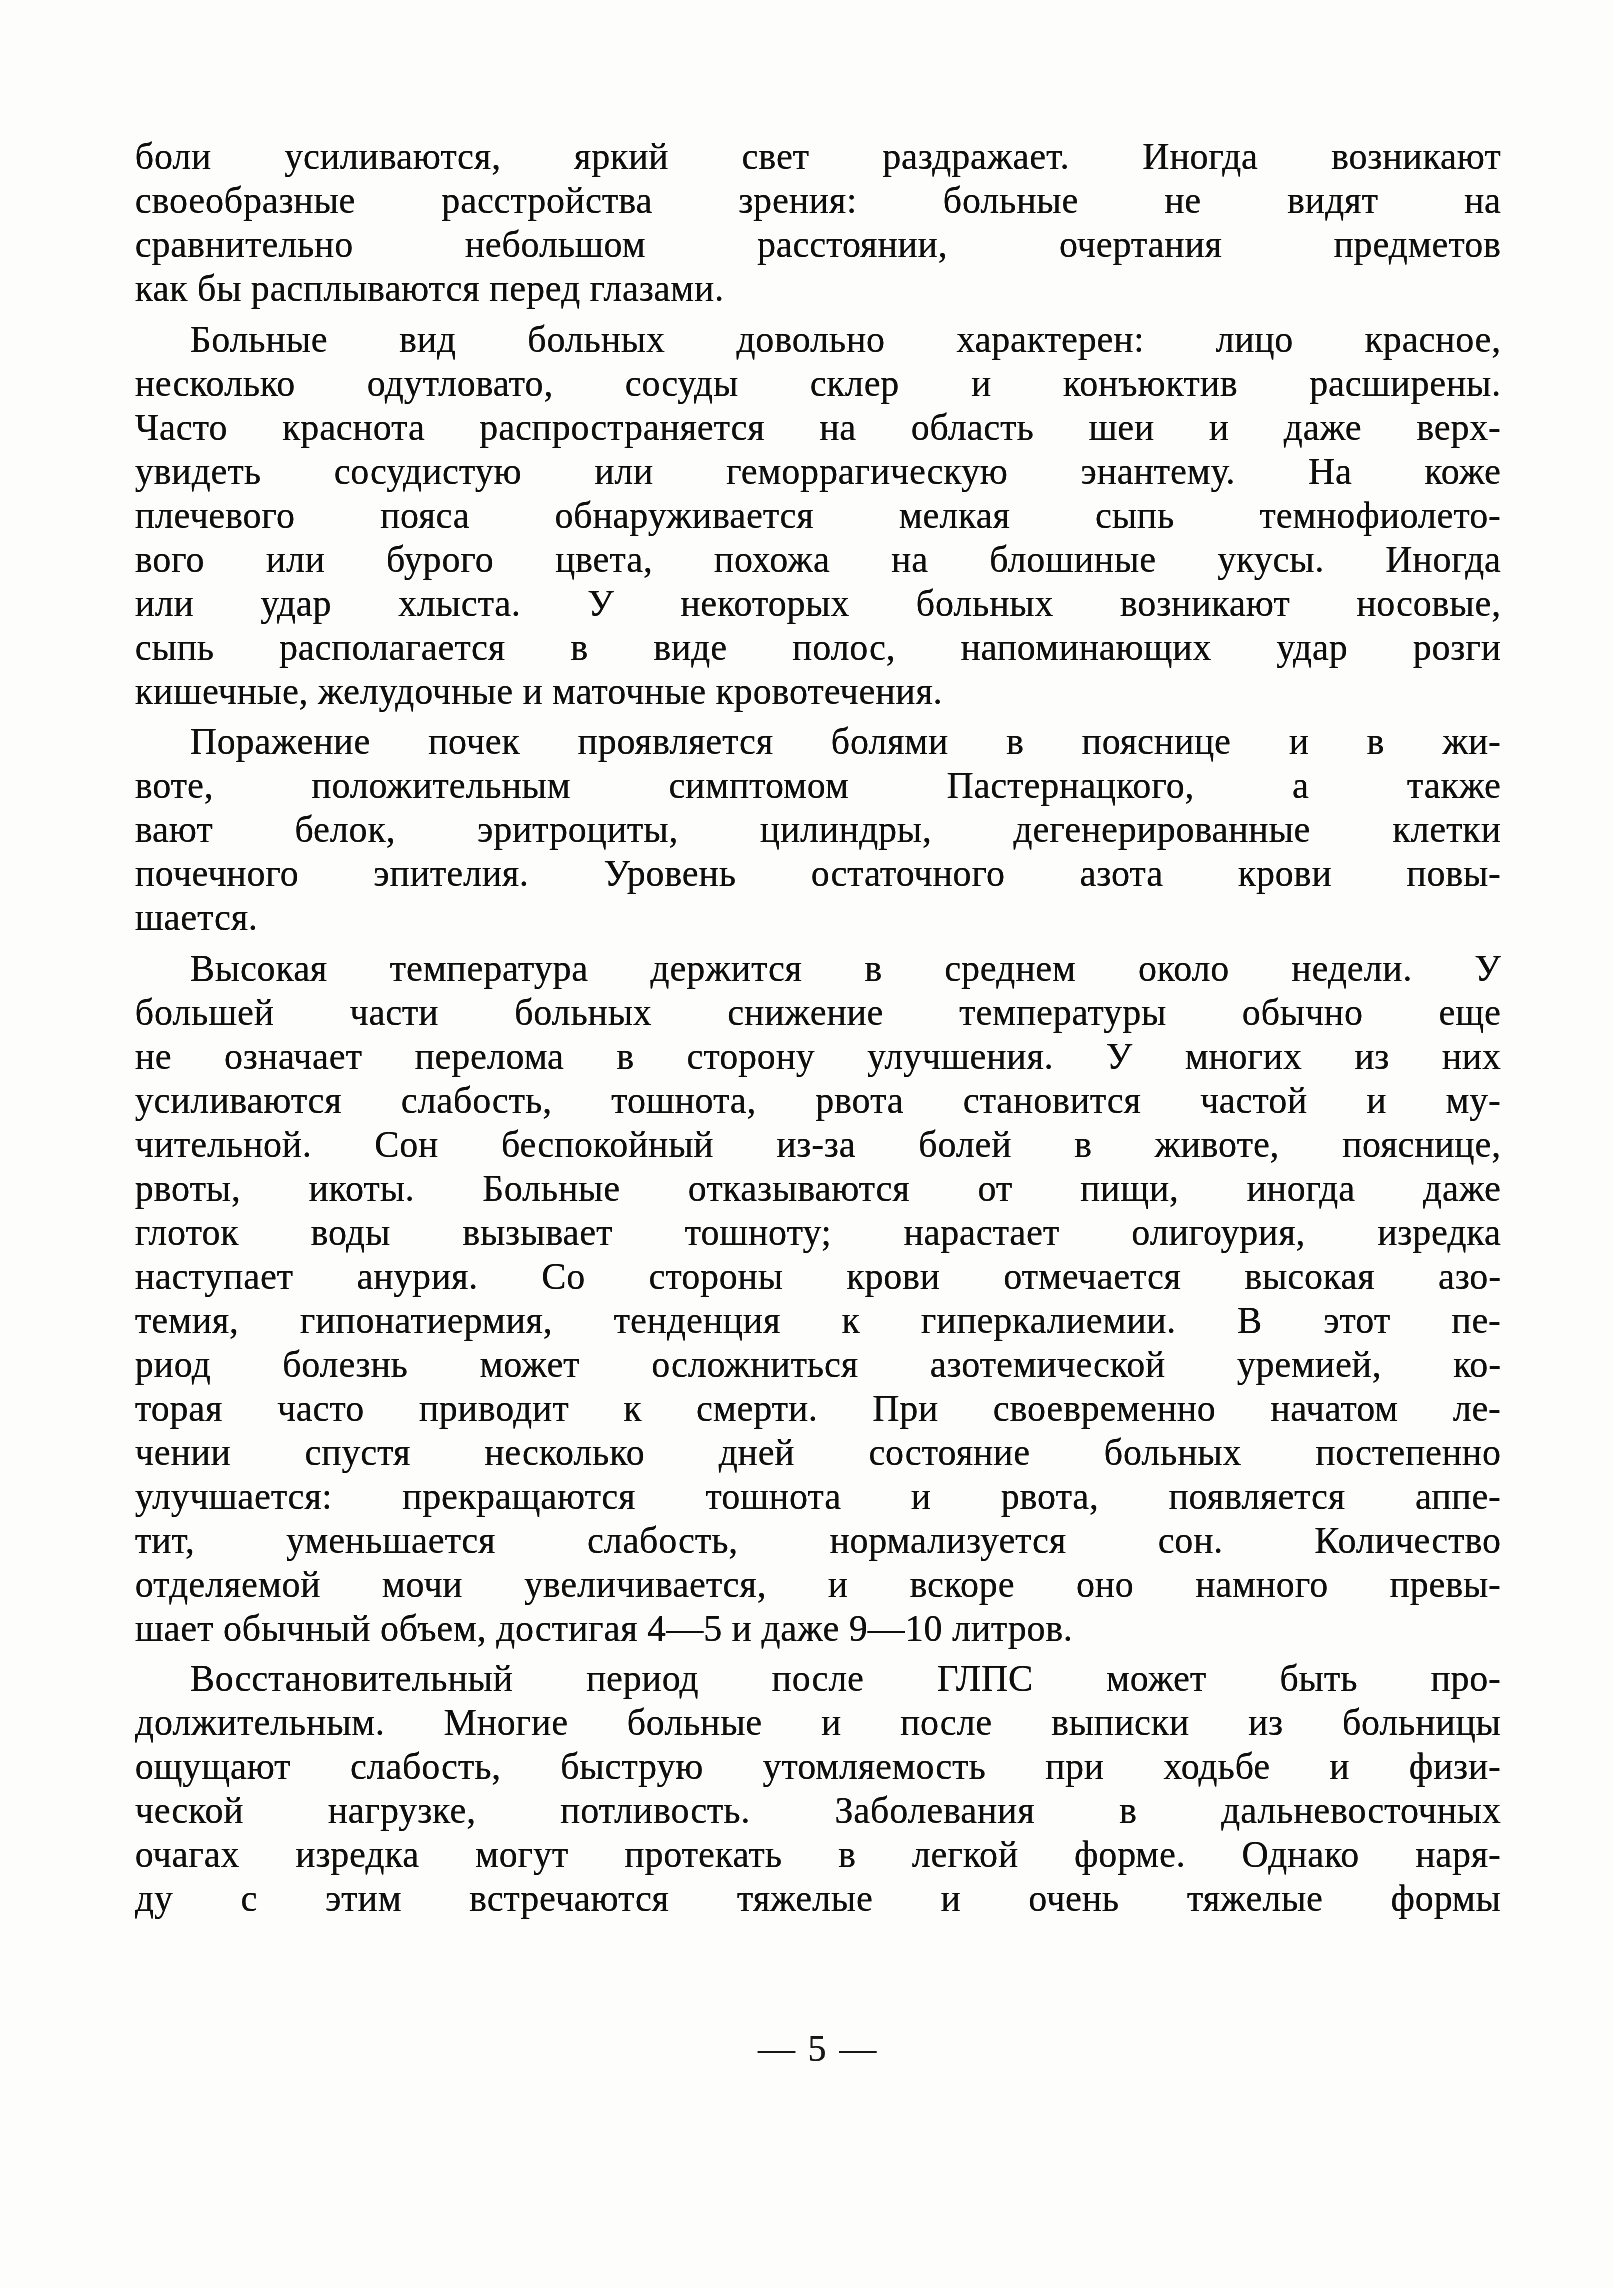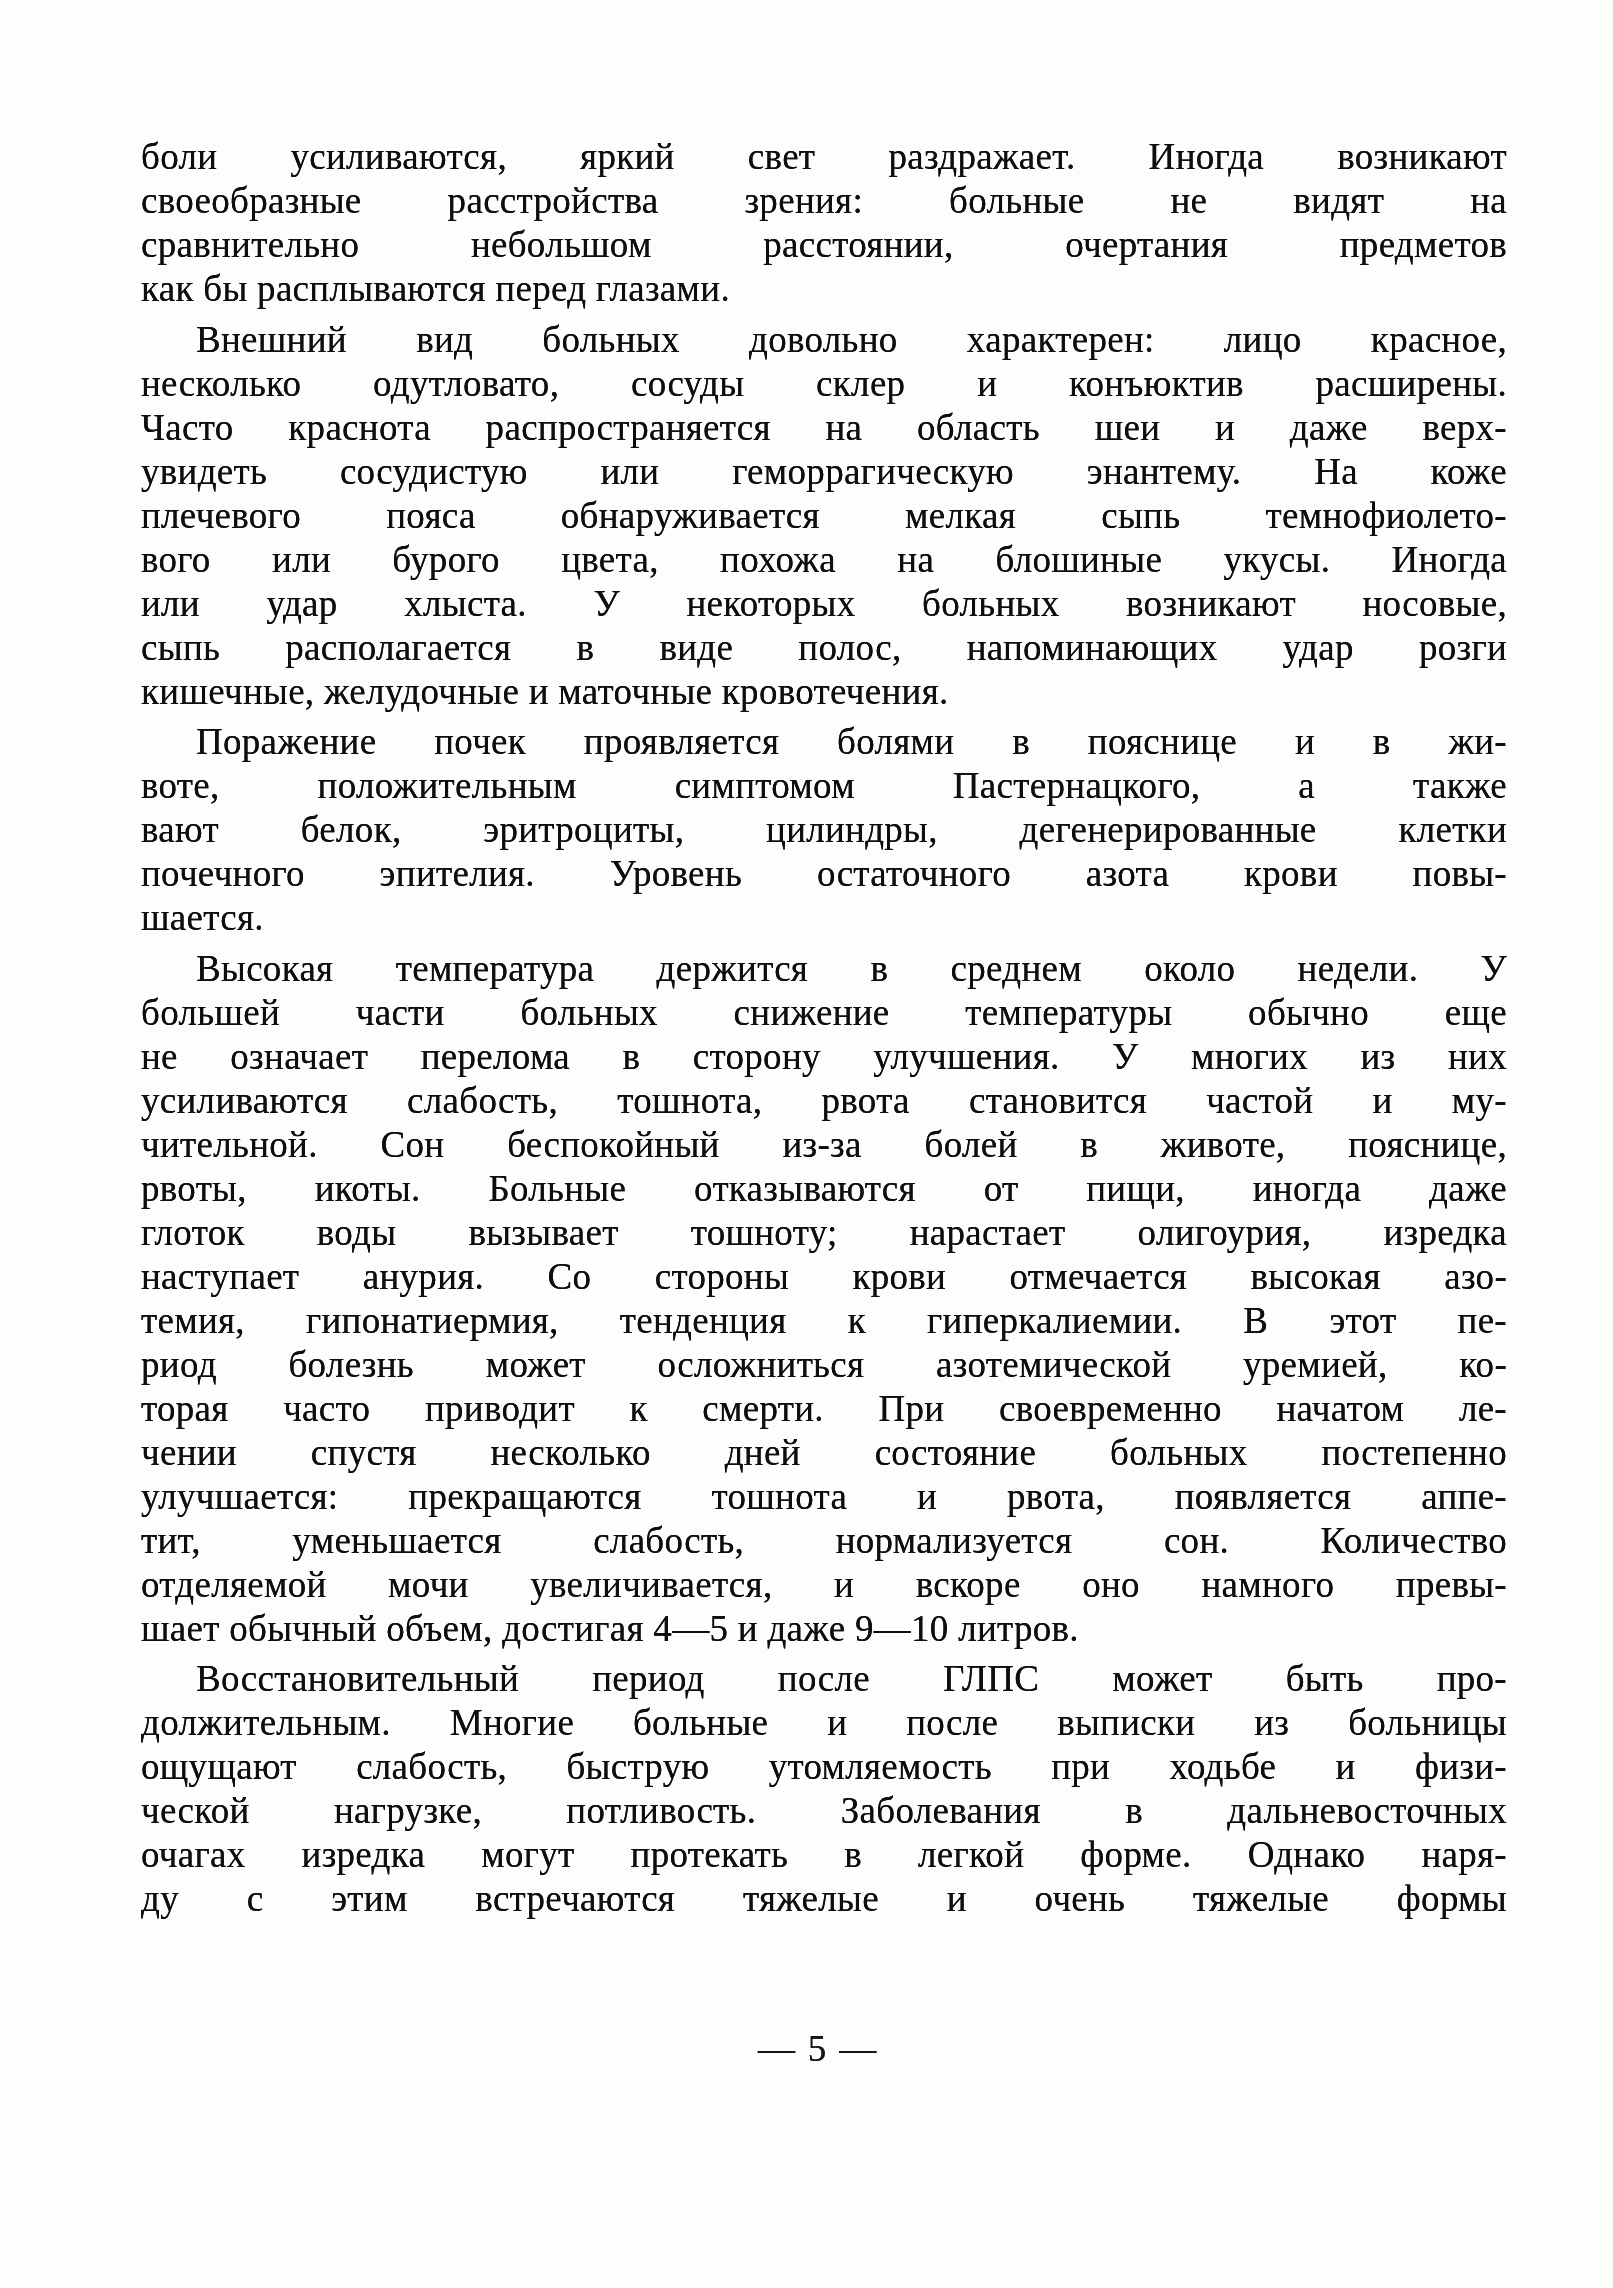--- a/index.html
+++ b/index.html
@@ -14,21 +14,21 @@
     overflow: hidden;
   }
   .page {
     position: relative;
     width: 1613px;
     height: 2289px;
     background: var(--paper, #fdfdfb);
   }
   .text-block {
     position: absolute;
-    left: 141px;
+    left: 135px;
     top: 135px;
     width: 1366px;
     color: var(--ink, #161616);
     font-size: 37px;
     line-height: 44px;
     letter-spacing: 0.3px;
     filter: blur(0.3px) contrast(1.08);
     text-shadow: 0 0 0.5px currentColor;
   }
   .para { margin: 0 0 6.5px 0; }
@@ -58,21 +58,21 @@
 
 <main class="page">
   <section class="text-block" id="text-block">
       <div class="para">
         <div class="line">боли усиливаются, яркий свет раздражает. Иногда возникают</div>
         <div class="line">своеобразные расстройства зрения: больные не видят на</div>
         <div class="line">сравнительно небольшом расстоянии, очертания предметов</div>
         <div class="line end">как бы расплываются перед глазами.</div>
       </div>
       <div class="para">
-        <div class="line indent">Внешний вид больных довольно характерен: лицо красное,</div>
+        <div class="line indent">Больные вид больных довольно характерен: лицо красное,</div>
         <div class="line">несколько одутловато, сосуды склер и конъюктив расширены.</div>
         <div class="line">Часто краснота распространяется на область шеи и даже верх-</div>
         <div class="line">увидеть сосудистую или геморрагическую энантему. На коже</div>
         <div class="line">плечевого пояса обнаруживается мелкая сыпь темнофиолето-</div>
         <div class="line">вого или бурого цвета, похожа на блошиные укусы. Иногда</div>
         <div class="line">или удар хлыста. У некоторых больных возникают носовые,</div>
         <div class="line">сыпь располагается в виде полос, напоминающих удар розги</div>
         <div class="line end">кишечные, желудочные и маточные кровотечения.</div>
       </div>
       <div class="para">

